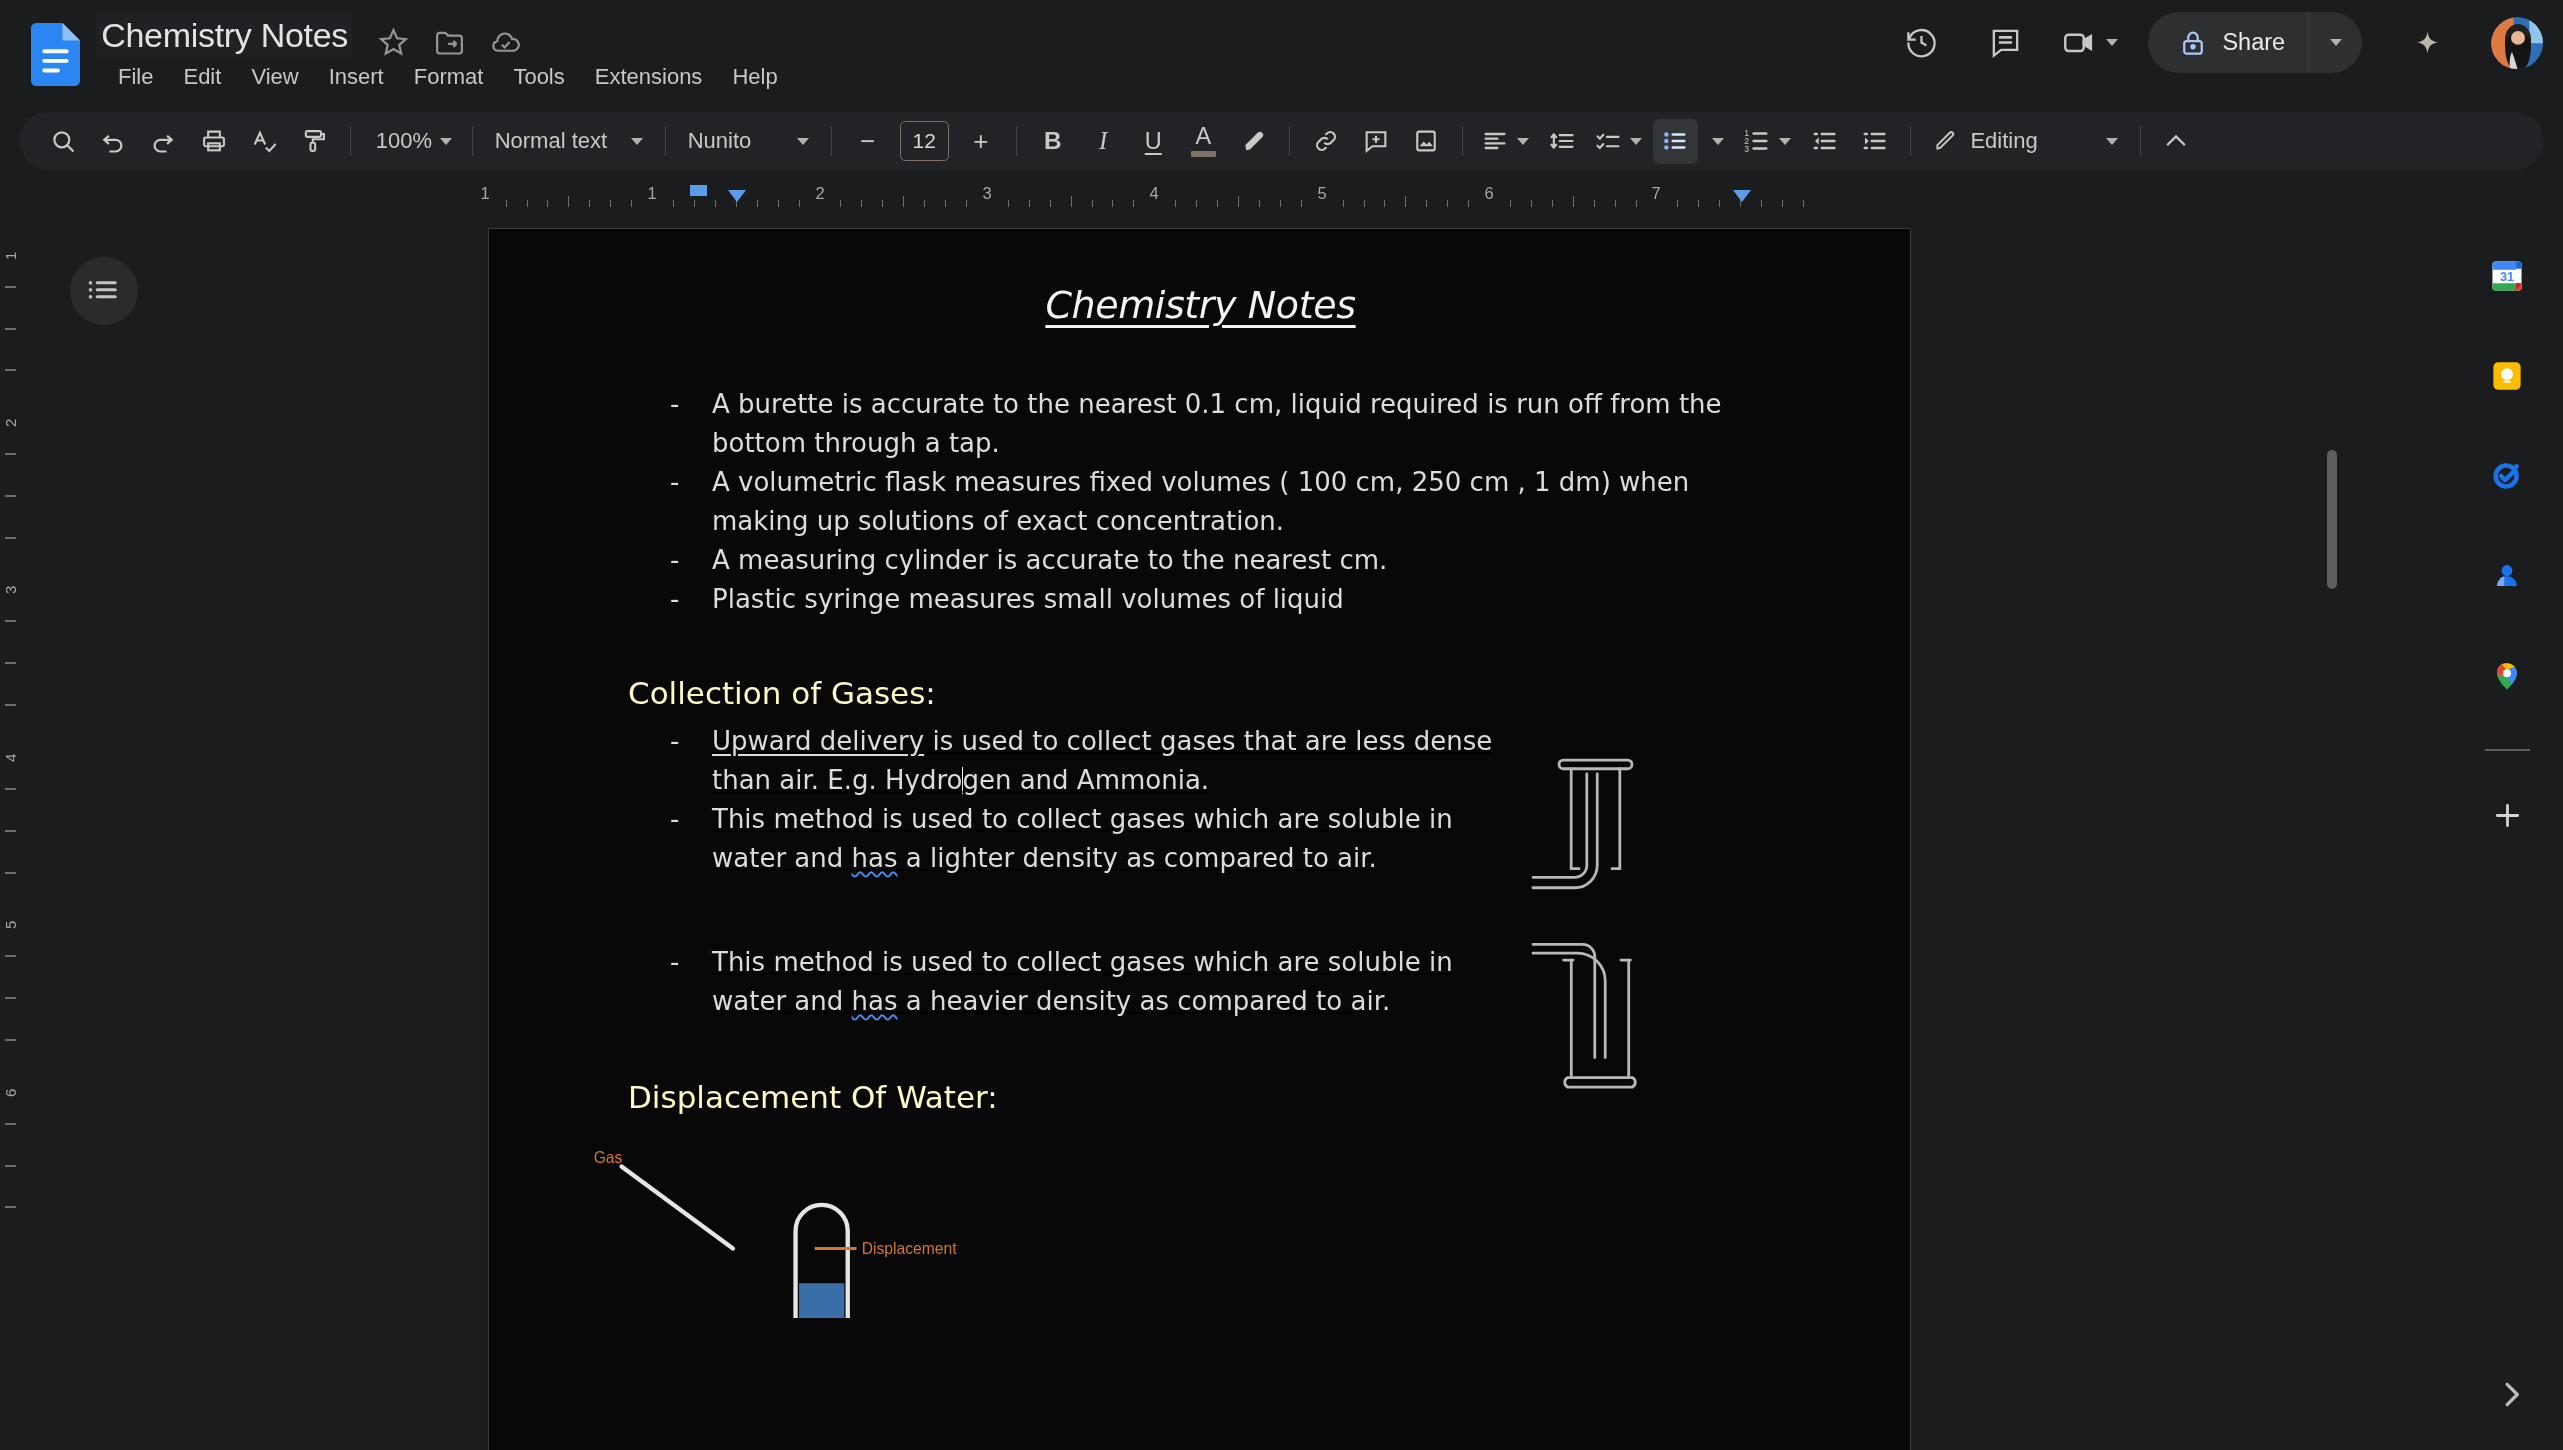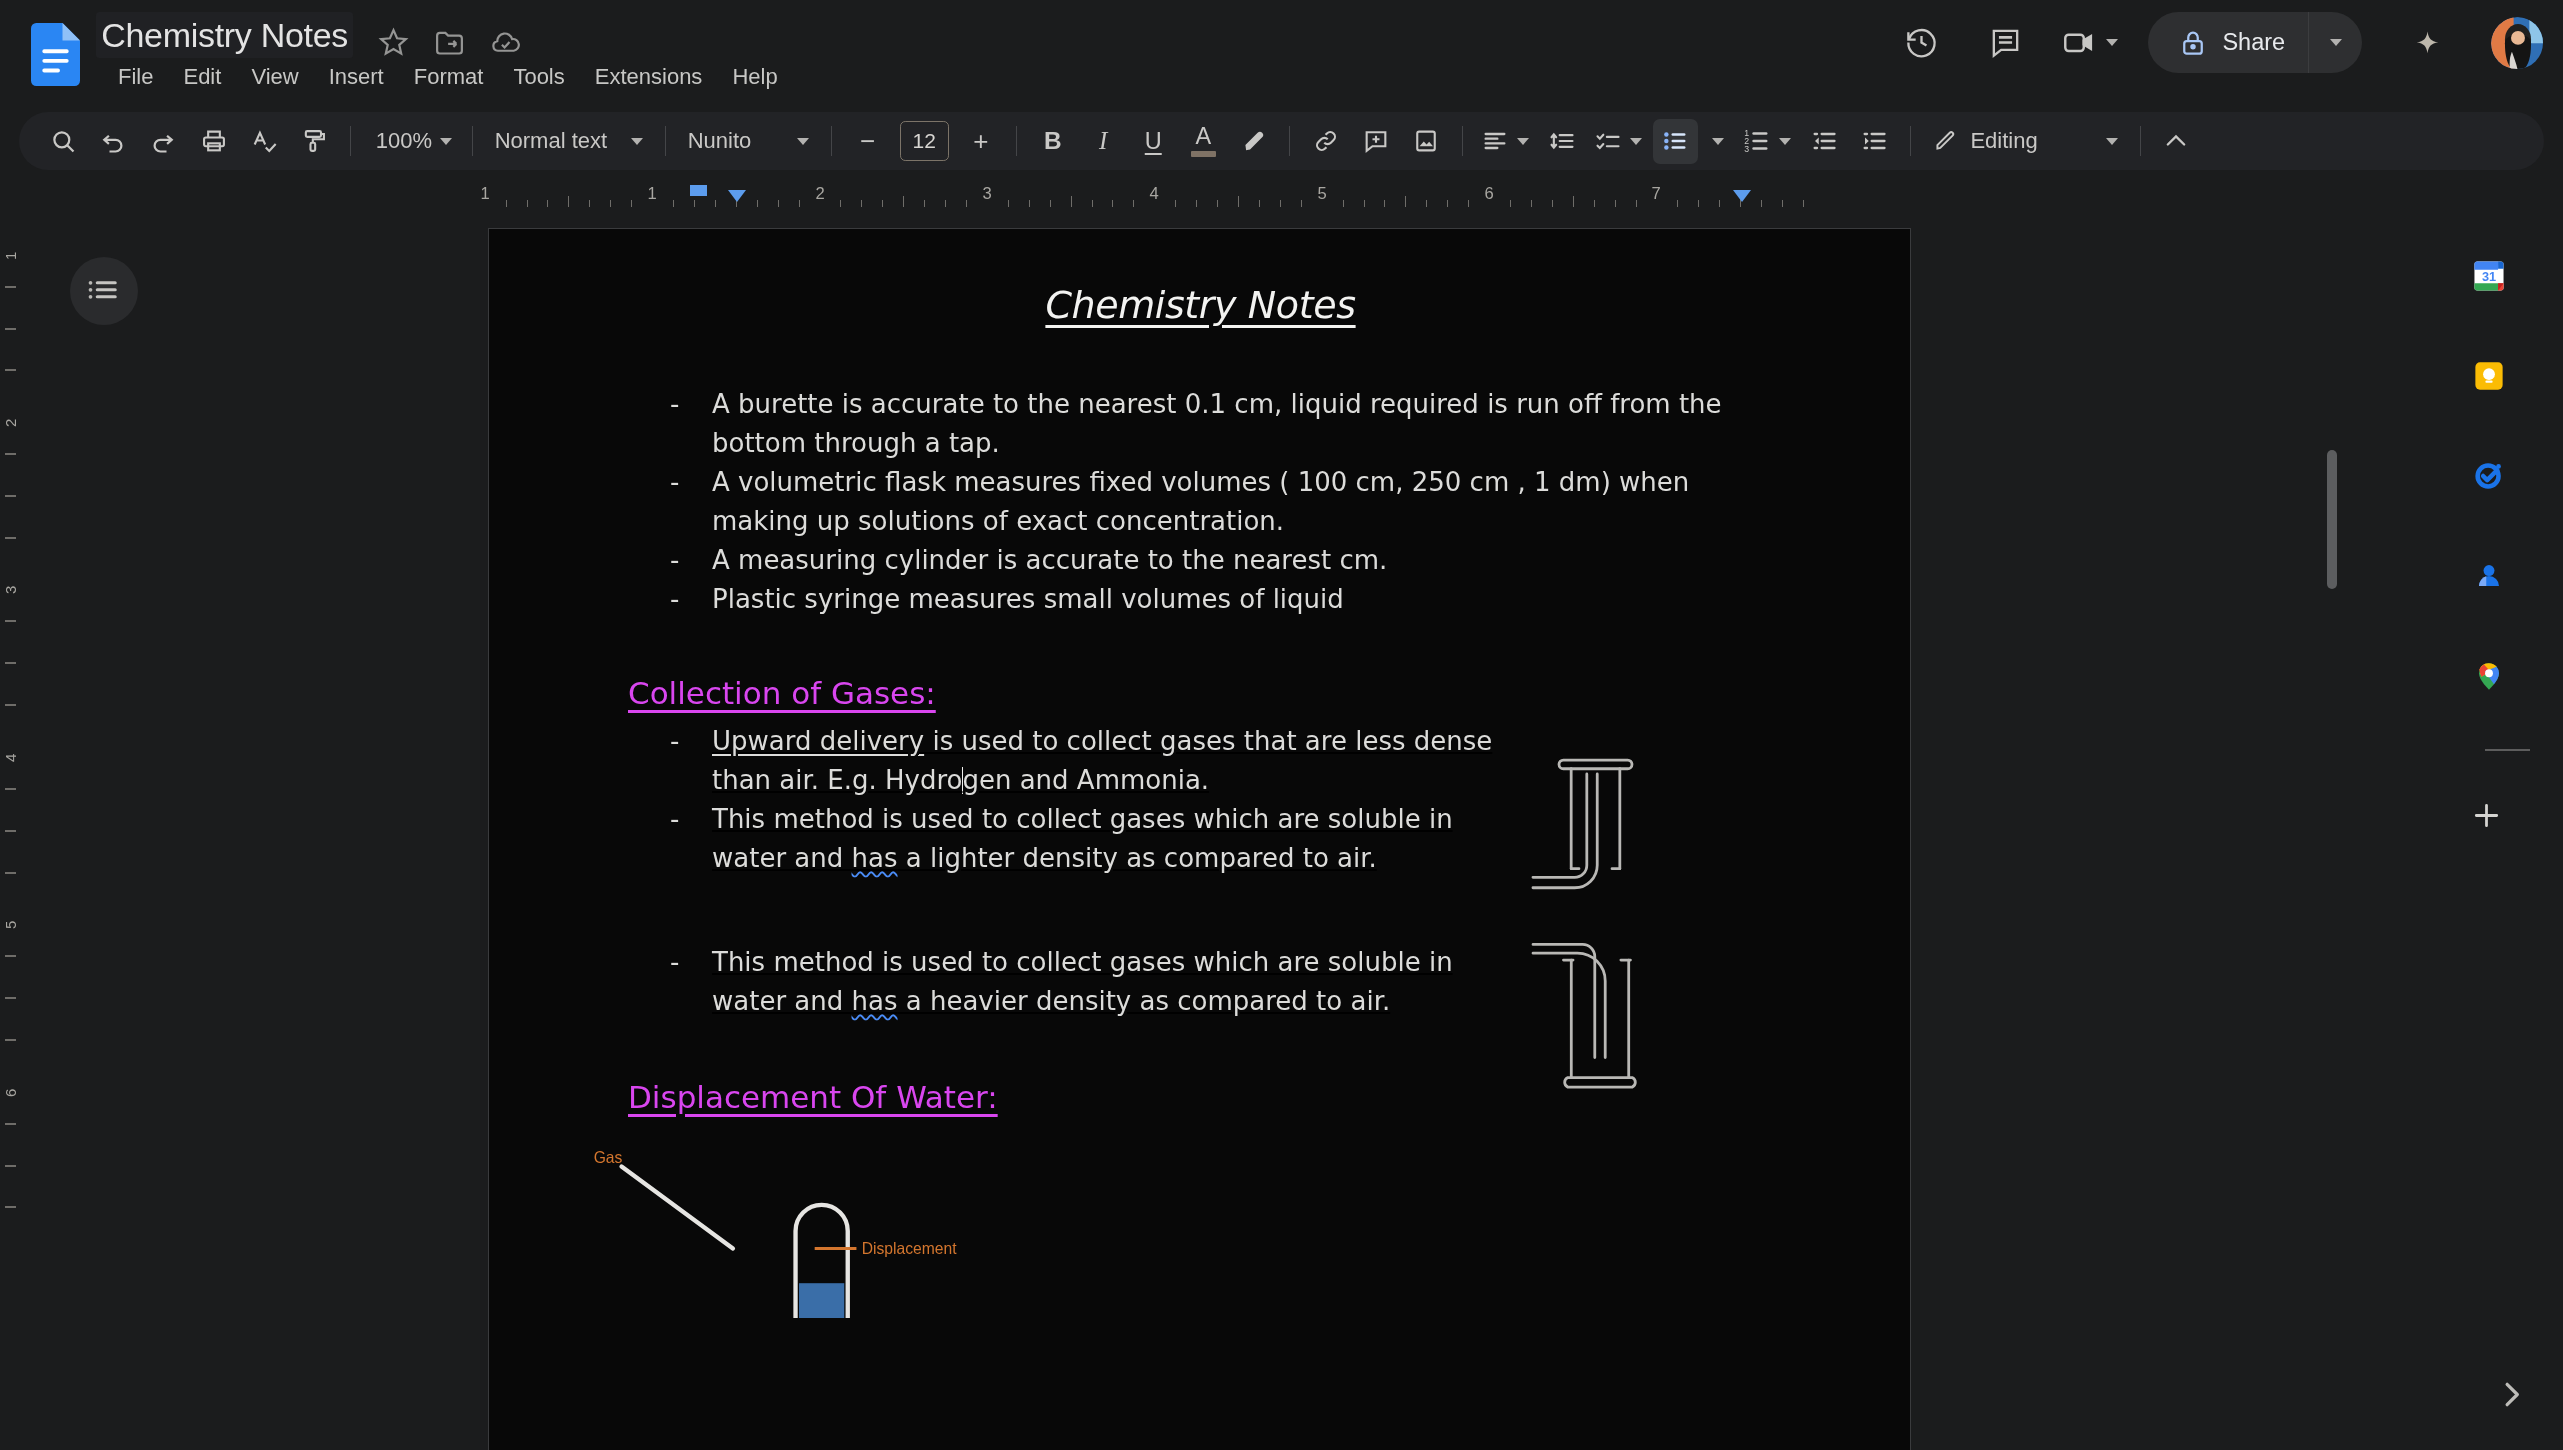--- a/index.html
+++ b/index.html
@@ -152,37 +152,37 @@
   }
   #list-1 { margin-top: 58px; }
   .u { text-decoration: underline; text-underline-offset: 3.5px; }
   .sq { text-decoration: underline wavy #4a8cf7; text-underline-offset: 4.4px;
         text-decoration-thickness: 1.7px; }
   .caret-blink {
     display: inline-block; width: 1.7px; height: 27px; background: #f0f0ee;
     vertical-align: -5.2px; margin: 0 -0.9px;
   }
   .h2 {
-    font-size: 31px; color: #d946ef; font-family: "DejaVu Sans", sans-serif;
-    text-decoration: underline; text-underline-offset: 6.1px; font-weight: 500;
+    font-size: 31px; color: #fef9c3; font-family: "DejaVu Sans", sans-serif;
+    text-underline-offset: 6.1px; font-weight: 500;
     margin-top: 56px; margin-bottom: 10.5px; display: inline-block;
   }
   .sec-body { position: relative; text-decoration: underline; }
 
   .diagram { position: absolute; }
 
   
   #sidebar {
     position: absolute; right: 0; top: 209px; width: 112px; height: 1241px;
     background: #1b1c1d; display: flex; flex-direction: column;
     align-items: center; padding-top: 0px;
   }
   .side-btn {
     width: 77px; height: 77px; display: flex; align-items: center;
-    justify-content: flex-start; border-radius: 50%; cursor: pointer; margin-bottom: 23px;
+    justify-content: center; border-radius: 50%; cursor: pointer; margin-bottom: 23px;
   }
   #side-div { width: 45px; height: 1.7px; background: #5d5d5d; margin: 12.2px 0 26px; }
   #expand-btn {
     position: absolute; bottom: 31px; right: 26px; width: 52px; height: 52px;
     display: flex; align-items: center; justify-content: center; cursor: pointer;
   }
   #scrollbar {
     position: absolute; right: 113px; top: 234px; width: 10.5px; height: 139px;
     background: #5c5d5f; border-radius: 5.2px; cursor: pointer;
   }

